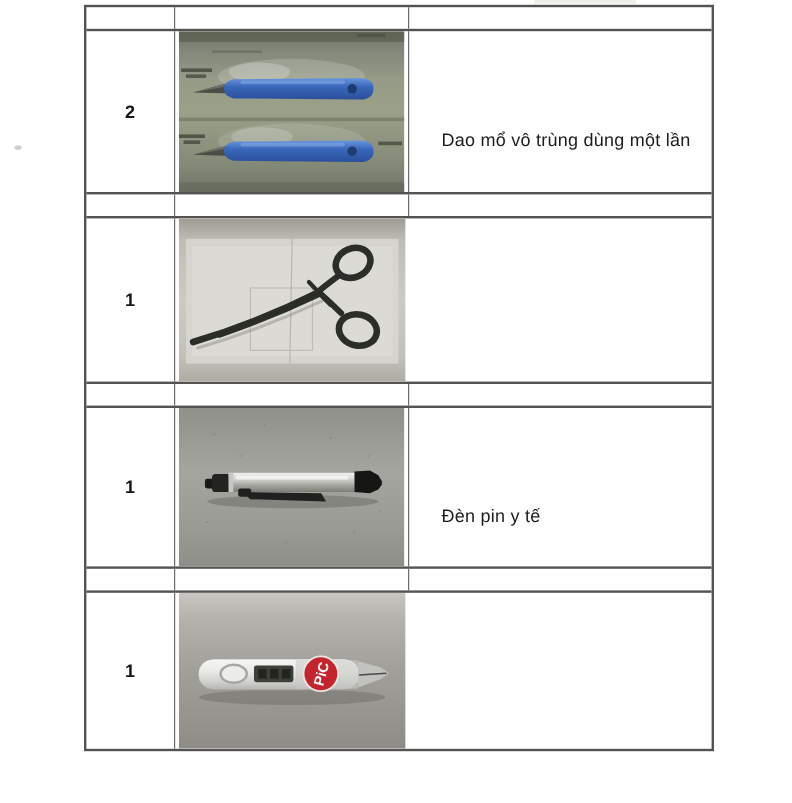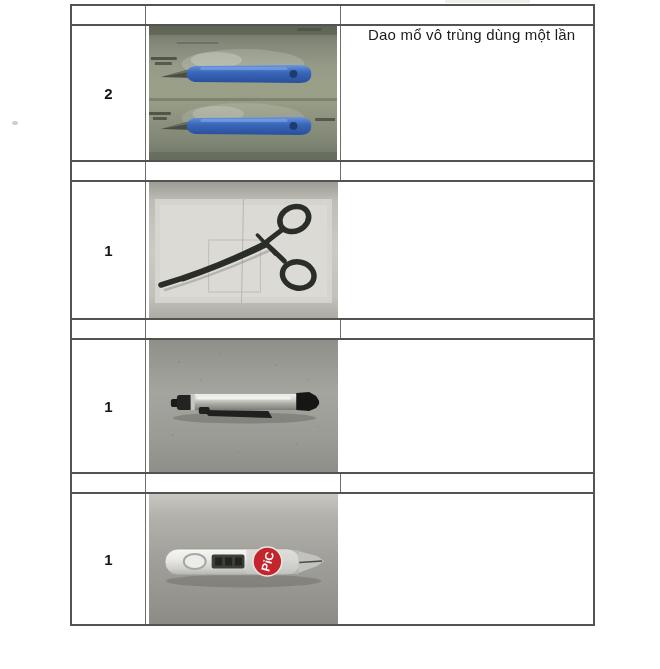--- a/index.html
+++ b/index.html
@@ -13,21 +13,21 @@
   .tbl{
     position:absolute;left:70px;top:4px;width:525px;
     border:2px solid #555351;box-sizing:border-box;background:#fff;
   }
   .row{display:flex;border-bottom:2px solid #555351;}
   .row:last-child{border-bottom:none;}
   .c{border-right:1.6px solid #6f6d6b;box-sizing:border-box;position:relative;}
   .c:last-child{border-right:none;}
   .c-qty{width:74px;display:flex;align-items:center;justify-content:center;}
   .c-img{width:195px;overflow:hidden;}
-  .c-desc{flex:1;display:flex;}
+  .c-desc{flex:1;display:flex;align-items:center;margin-top:48px;}
   .hdr{height:18px;}
   .spacer{height:18px;}
   .r1{height:134px;}
   .r2{height:136px;}
   .r3{height:132px;}
   .r4{height:130px;}
   .qty-val{font-size:15px;font-weight:700;letter-spacing:.3px;color:#161616;}
   .desc-val{font-size:15px;padding-left:27px;letter-spacing:.2px;color:#1c1c1c;}
   .photo{display:block;width:calc(100% - 6px);height:100%;margin:0 3px;}
 </style>
@@ -191,20 +191,23 @@
             <rect x="22" y="59" width="9" height="8" rx="2" fill="#1a1a18"></rect>
             <rect x="28" y="55" width="16" height="15" rx="3" fill="#232321"></rect>
             <rect x="42" y="54" width="107" height="16" fill="url(#steel3)"></rect>
             <rect x="42" y="54" width="4" height="16" fill="#c6c6c2"></rect>
             <rect x="48" y="56.5" width="95" height="3" rx="1.5" fill="#f6f6f4" opacity="0.8"></rect>
             <polygon points="148,53 161,52 168,56 171,61 171,64 168,68 161,71 148,70" fill="#161614"></polygon>
             <polygon points="54,70 120,71 124,78 60,76" fill="#20201e"></polygon>
             <rect x="50" y="67" width="11" height="7" rx="2" fill="#20201e"></rect>
           </g>
         </svg>
+      </div>
+      <div class="c c-desc">
+        <span class="desc-val">Đèn pin y tế</span>
       </div>
     </div>
 
     <div class="row spacer">
       <div class="c c-qty"></div>
       <div class="c c-img"></div>
       <div class="c c-desc"></div>
     </div>
 
     <div class="row r4">

